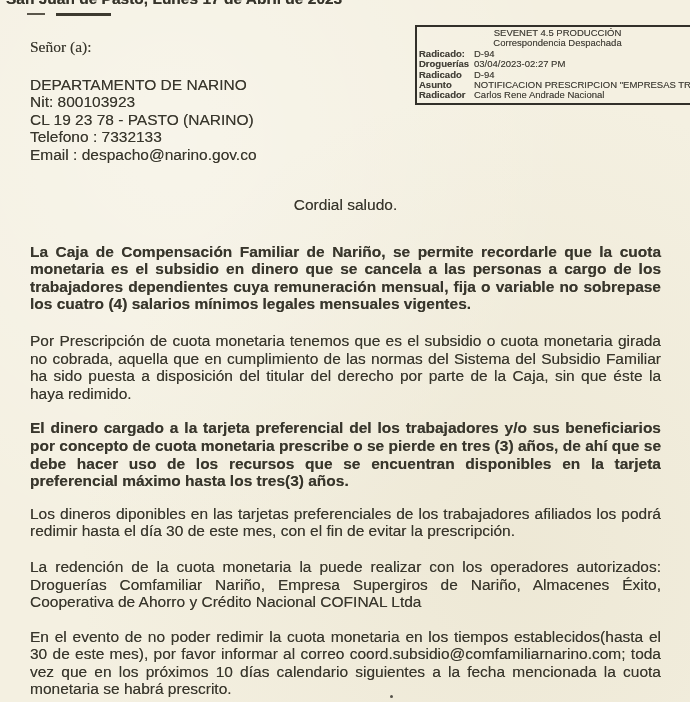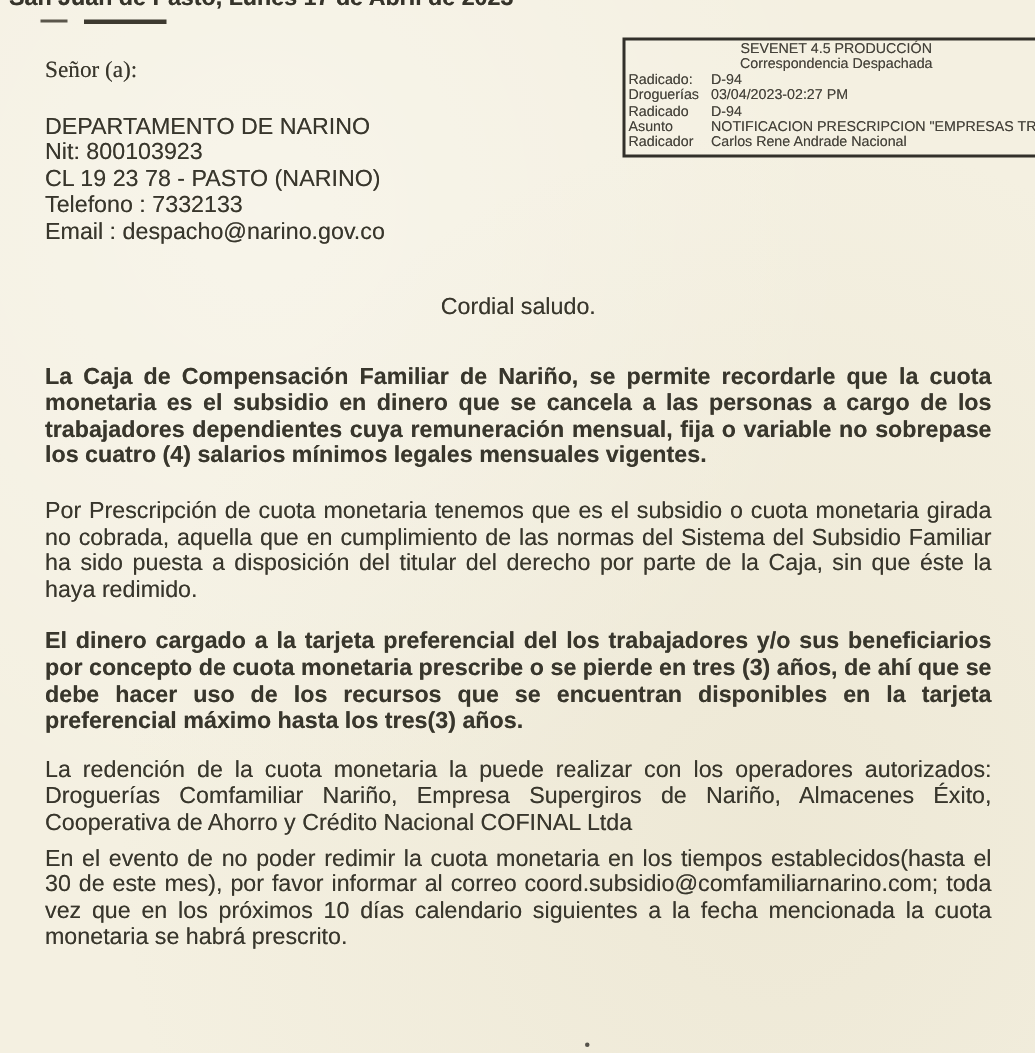--- a/index.html
+++ b/index.html
@@ -57,37 +57,37 @@
     color: #45423a;
     text-shadow: 0 0 0.3px rgba(69,66,58,0.6);
   }
   .stamp .stamp-head { text-align: center; white-space: nowrap; }
   .stamp .stamp-row {
     display: flex;
     white-space: nowrap;
     overflow: hidden;
     padding-left: 2px;
   }
-  .stamp .stamp-row .lbl { flex: 0 0 55px; }
+  .stamp .stamp-row .lbl { flex: 0 0 55px; font-weight: bold; }
   .stamp .stamp-row .val { flex: 1 1 auto; overflow: hidden; }
   
   .body-text {
     position: absolute; left: 30px; top: 196px;
     width: 631px;
     font-size: 15.5px; line-height: 17.6px;
     text-align: justify;
     text-shadow: 0 0 0.4px rgba(56,54,44,0.6);
   }
   .body-text .greeting { margin: 0 0 29px 0; text-align: center; }
   .body-text p { margin: 0; }
   .body-text p.p1 { margin-bottom: 19px; font-weight: bold; }
   .body-text p.p2 { margin-bottom: 17px; }
   .body-text p.p3 { margin-bottom: 15px; font-weight: bold; }
   .body-text p.p4 { margin-bottom: 18px; }
-  .body-text p.p5 { margin-bottom: 6px; }
+  .body-text p.p5 { margin-bottom: 17px; }
   .speck {
     position: absolute; top: 695px; left: 390px;
     width: 3px; height: 3px; border-radius: 50%;
     background: #55524a;
   }
 </style>
 </head>
 <body>
 
 <div class="page">
@@ -130,19 +130,20 @@
       <span class="lbl">Radicador</span>
       <span class="val">Carlos Rene Andrade Nacional</span>
     </div>
   </div>
 
   <div class="body-text">
     <div class="greeting">Cordial saludo.</div>
     <p class="p1">La Caja de Compensación Familiar de Nariño, se permite recordarle que la cuota monetaria es el subsidio en dinero que se cancela a las personas a cargo de los trabajadores dependientes cuya remuneración mensual, fija o variable no sobrepase los cuatro (4) salarios mínimos legales mensuales vigentes.</p>
     <p class="p2">Por Prescripción de cuota monetaria tenemos que es el subsidio o cuota monetaria girada no cobrada, aquella que en cumplimiento de las normas del Sistema del Subsidio Familiar ha sido puesta a disposición del titular del derecho por parte de la Caja, sin que éste la haya redimido.</p>
     <p class="p3">El dinero cargado a la tarjeta preferencial del los trabajadores y/o sus beneficiarios por concepto de cuota monetaria prescribe o se pierde en tres (3) años, de ahí que se debe hacer uso de los recursos que se encuentran disponibles en la tarjeta preferencial máximo hasta los tres(3) años.</p>
+    <p class="p4">Los dineros diponibles en las tarjetas preferenciales de los trabajadores afiliados los podrá redimir hasta el día 30 de este mes, con el fin de evitar la prescripción.</p>
     <p class="p5">La redención de la cuota monetaria la puede realizar con los operadores autorizados: Droguerías Comfamiliar Nariño, Empresa Supergiros de Nariño, Almacenes Éxito, Cooperativa de Ahorro y Crédito Nacional COFINAL Ltda</p>
     <p class="p6">En el evento de no poder redimir la cuota monetaria en los tiempos establecidos(hasta el 30 de este mes), por favor informar al correo coord.subsidio@comfamiliarnarino.com; toda vez que en los próximos 10 días calendario siguientes a la fecha mencionada la cuota monetaria se habrá prescrito.</p>
   </div>
 
   <div class="speck"></div>
 
 </div>
 
 </body></html>

